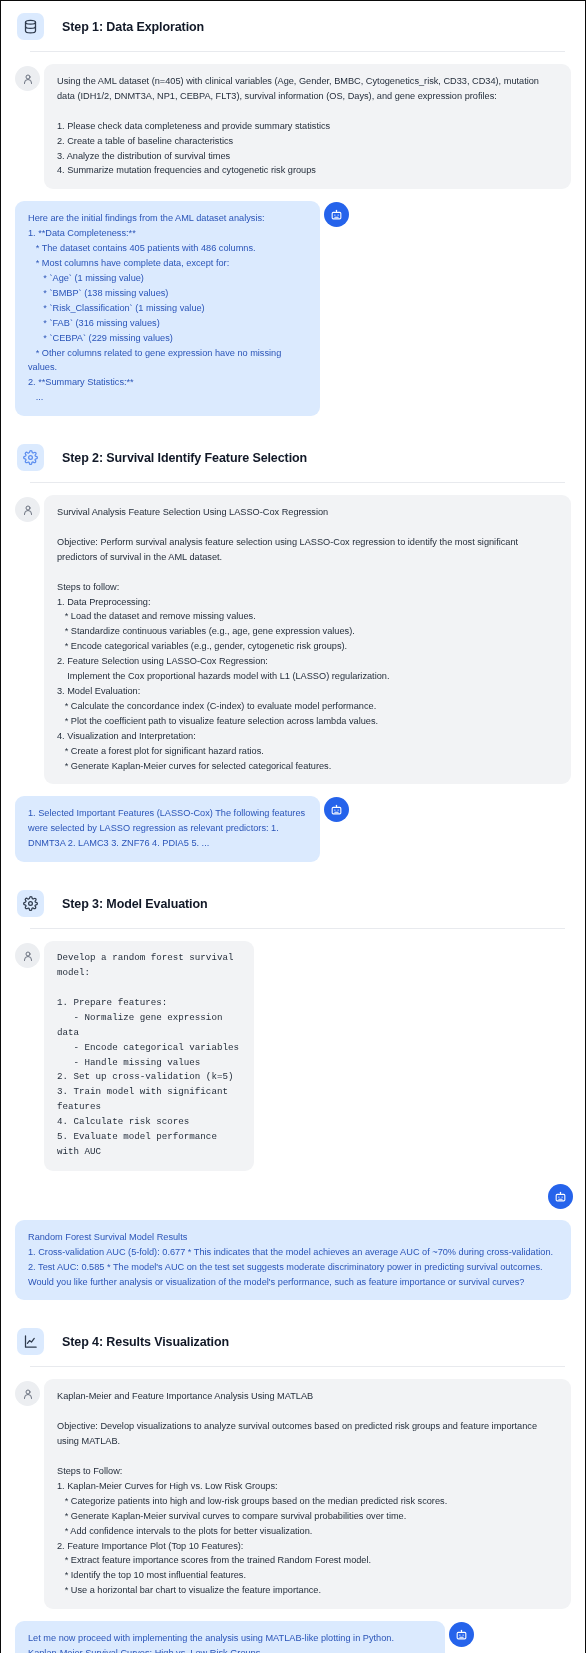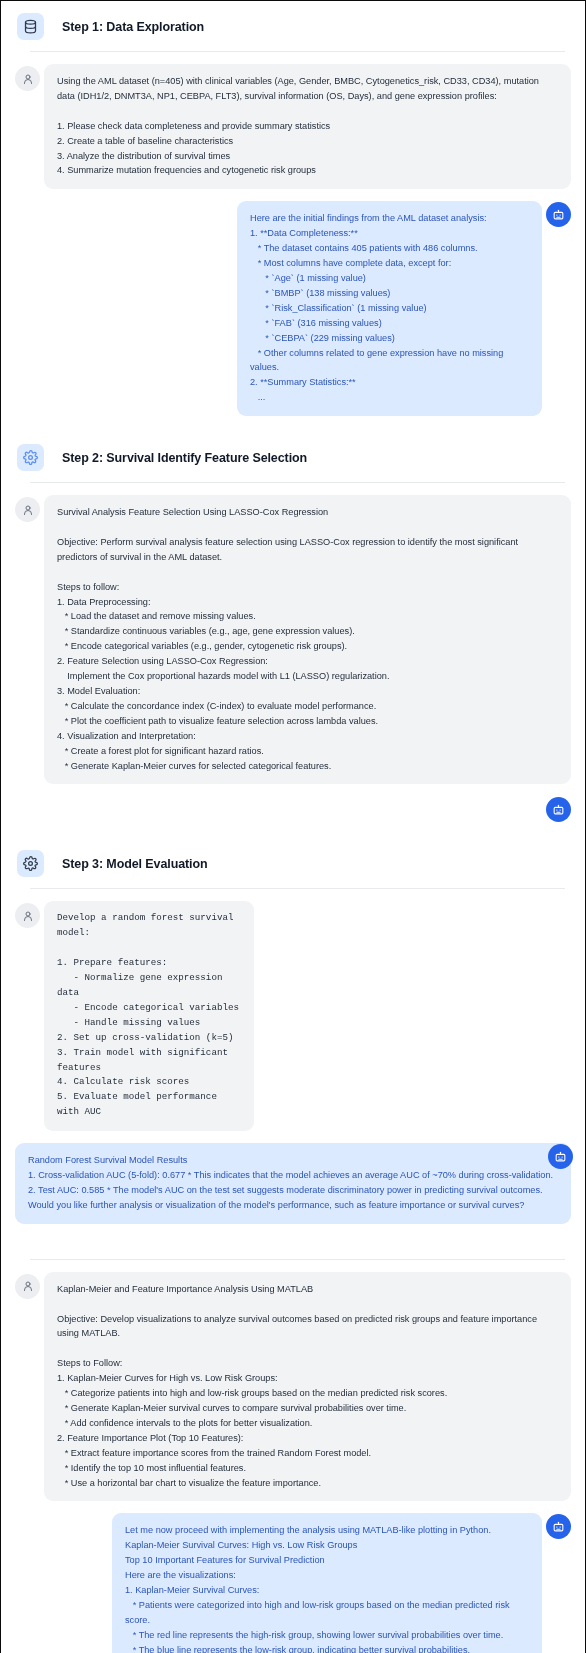--- a/index.html
+++ b/index.html
@@ -52,21 +52,21 @@
   }
 
   
   .msg-row {
     display: flex;
     align-items: flex-start;
     gap: 4px;
     margin-top: 12px;
   }
   .msg-row.assistant {
-    justify-content: flex-end;
+    justify-content: flex-start;
   }
   .avatar {
     width: 25px; height: 25px;
     border-radius: 50%;
     background: #eceef1;
     display: flex; align-items: center; justify-content: center;
     flex: 0 0 auto;
     margin-top: 2px;
   }
   .avatar.bot {
@@ -85,21 +85,21 @@
     background: #f2f3f5;
     color: #1f2937;
     flex: 1 1 auto;
   }
   .bubble.bot {
     background: #dbeafe;
     color: #2b55b8;
     white-space: pre-wrap;
   }
   .bubble.bot.narrow { max-width: 305px; }
-  .bubble.bot.wide   { width: 100%; }
+  .bubble.bot.wide   { width: 100%; margin-top: 37px; }
 
   .spacer-24 { height: 24px; }
 </style>
 </head>
 <body>
 
 <div class="page">
 <div class="inner">
 
   <div class="step-header">
@@ -186,20 +186,21 @@
     Implement the Cox proportional hazards model with L1 (LASSO) regularization.
 3. Model Evaluation:
    * Calculate the concordance index (C-index) to evaluate model performance.
    * Plot the coefficient path to visualize feature selection across lambda values.
 4. Visualization and Interpretation:
    * Create a forest plot for significant hazard ratios.
    * Generate Kaplan-Meier curves for selected categorical features.</div>
   </div>
 
   <div class="msg-row assistant">
+    <div class="bubble bot narrow">1. Selected Important Features (LASSO-Cox) The following features were selected by LASSO regression as relevant predictors: 1. DNMT3A 2. LAMC3 3. ZNF76 4. PDIA5 5. ...</div>
     <span class="avatar bot">
       <svg width="13" height="13" viewBox="0 0 24 24" fill="none" stroke="#ffffff" stroke-width="2" stroke-linecap="round" stroke-linejoin="round">
         <rect x="4" y="8" width="16" height="12" rx="2"></rect>
         <path d="M12 4v4"></path>
         <circle cx="9" cy="13" r="1.2" fill="#ffffff" stroke="none"></circle>
         <circle cx="15" cy="13" r="1.2" fill="#ffffff" stroke="none"></circle>
         <path d="M9 17h6"></path>
       </svg>
     </span>
   </div>
@@ -247,20 +248,29 @@
         <path d="M12 4v4"></path>
         <circle cx="9" cy="13" r="1.2" fill="#ffffff" stroke="none"></circle>
         <circle cx="15" cy="13" r="1.2" fill="#ffffff" stroke="none"></circle>
         <path d="M9 17h6"></path>
       </svg>
     </span>
   </div>
 
   <div class="spacer-24"></div>
 
+  <div class="step-header">
+    <span class="step-icon">
+      <svg width="15" height="15" viewBox="0 0 24 24" fill="none" stroke="#2f3b4d" stroke-width="2" stroke-linecap="round" stroke-linejoin="round">
+        <path d="M4 3v18h17"></path>
+        <path d="M7 15l3.5-4.5 3 2.5L18 7"></path>
+      </svg>
+    </span>
+    <span class="step-title">Step 4: Results Visualization</span>
+  </div>
   <div class="step-rule"></div>
 
   <div class="msg-row user">
     <span class="avatar">
       <svg width="12" height="12" viewBox="0 0 24 24" fill="none" stroke="#6b7280" stroke-width="2" stroke-linecap="round" stroke-linejoin="round">
         <circle cx="12" cy="8" r="4"></circle>
         <path d="M5 21v-1a7 7 0 0 1 14 0v1"></path>
       </svg>
     </span>
     <div class="bubble user">Kaplan-Meier and Feature Importance Analysis Using MATLAB

